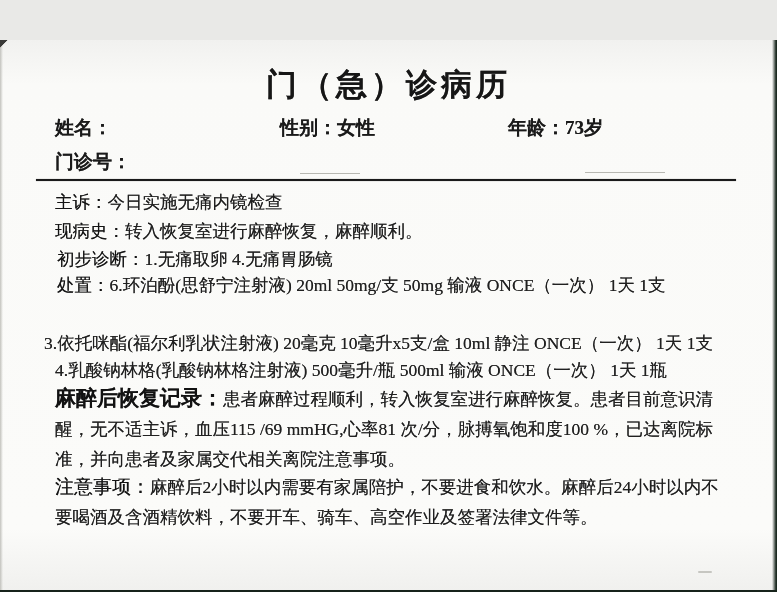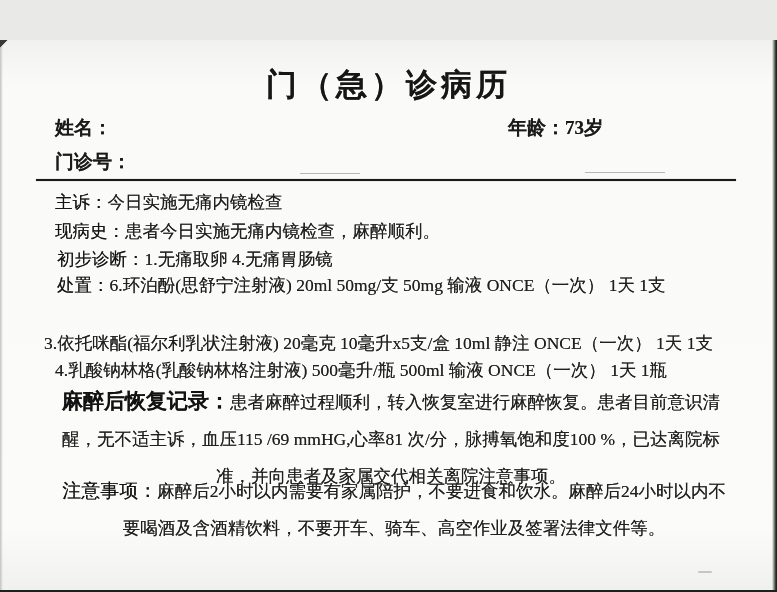--- a/index.html
+++ b/index.html
@@ -16,21 +16,21 @@
     margin-top:40px;
   }
   .abs{position:absolute;white-space:nowrap;}
   .title{
     left:0;right:0;top:24px;text-align:center;
     font-size:31px;font-weight:bold;letter-spacing:4px;color:#161616;
   }
   .hdr{font-size:19px;font-weight:bold;color:#1a1a1a;}
   .body-line{font-size:17.5px;color:#202020;}
   .label{font-weight:normal;color:#141414;}
-  .para{white-space:normal;line-height:37px;font-size:17.5px;color:#202020;text-align:center;}
+  .para{white-space:normal;line-height:30px;font-size:17.5px;color:#202020;}
   .big-label{font-size:21px;font-weight:bold;color:#121212;}
   .rule{
     left:36px;top:139px;width:700px;height:2px;
     background:#1a1a1a;box-shadow:0 0 1px rgba(0,0,0,.6);
   }
   .artifact{background:#b8b8b2;height:1px;}
   .edge-bottom{left:0;right:0;bottom:0;height:6px;background:#17231b;}
   .edge-right{top:0;bottom:0;right:0;width:5px;
     background:linear-gradient(90deg,rgba(35,50,40,0),#1b2920 80%);}
   .edge-left{top:0;bottom:0;left:0;width:3px;
@@ -50,36 +50,39 @@
   <div class="abs corner-mark"></div>
   <div class="abs artifact" style="left:300px;top:133px;width:60px;"></div>
   <div class="abs artifact" style="left:585px;top:132px;width:80px;"></div>
   <div class="abs smudge" style="left:698px;top:531px;width:14px;height:2px;"></div>
 
   <div class="abs title">门（急）诊病历</div>
 
   <div class="abs hdr" style="left:55px;top:75px;">
     <span>姓名：</span><span></span>
   </div>
+  <div class="abs hdr" style="left:280px;top:75px;">
+    <span>性别：</span><span>女性</span>
+  </div>
   <div class="abs hdr" style="left:508px;top:75px;">
     <span>年龄：</span><span>73岁</span>
   </div>
 
   <div class="abs hdr" style="left:55px;top:109px;">
     <span>门诊号：</span><span></span>
   </div>
 
   <div class="abs rule"></div>
 
   <div class="abs body-line" style="left:55px;top:150px;">
     <span class="label">主诉：</span><span>今日实施无痛内镜检查</span>
   </div>
 
   <div class="abs body-line" style="left:55px;top:179px;">
-    <span class="label">现病史：</span><span>患者今日实施无痛内镜检查，麻醉顺利。</span>
+    <span class="label">现病史：</span><span>转入恢复室进行麻醉恢复，麻醉顺利。</span>
   </div>
 
   <div class="abs body-line" style="left:57px;top:207px;">
     <span class="label">初步诊断：</span><span>1.无痛取卵 4.无痛胃肠镜</span>
   </div>
 
   <div class="abs body-line" style="left:57px;top:233px;">
     <span class="label">处置：</span><span>6.环泊酚(思舒宁注射液) 20ml 50mg/支 50mg 输液 ONCE（一次） 1天 1支</span>
   </div>
   <div class="abs body-line" style="left:44px;top:291px;text-align:right;">

